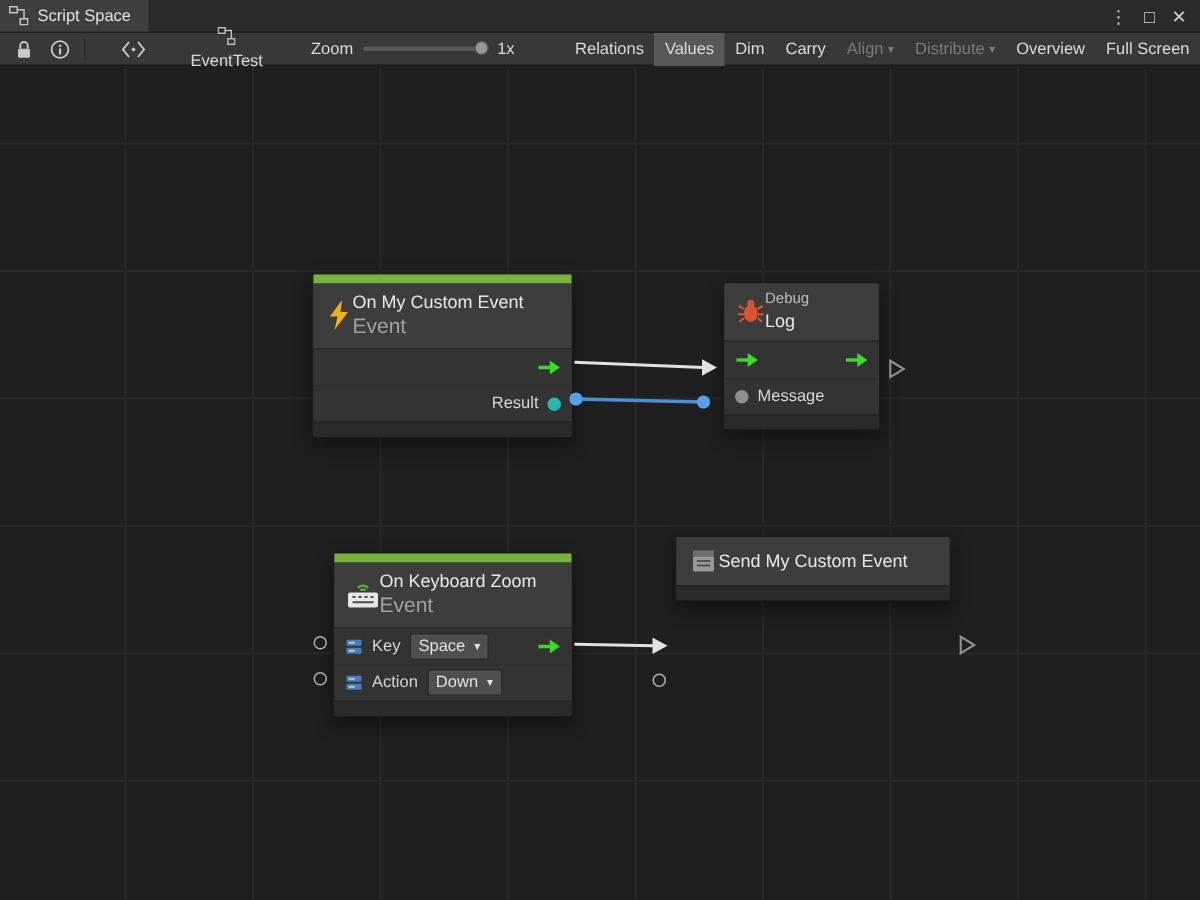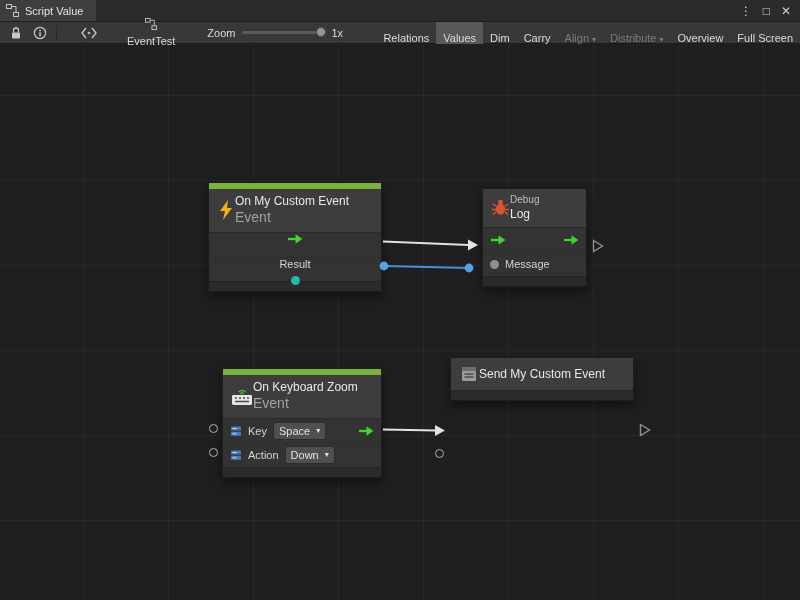--- a/index.html
+++ b/index.html
@@ -20,21 +20,21 @@
            display:flex;align-items:center;font-size:11px;color:#dcdcdc;box-sizing:border-box;
            border-bottom:1px solid #1b1b1b;padding:0 0 0 4px;}
   .tool-icon{width:24px;height:22px;display:flex;align-items:center;justify-content:center;}
   .sep{width:1px;height:14px;background:#2a2a2a;margin:0 4px;}
   .graph-crumb{display:flex;align-items:center;gap:5px;margin-left:26px;color:#d8d8d8;flex-direction:column;}
   .zoom-group{display:flex;align-items:center;gap:7px;margin-left:32px;}
   .zoom-track{width:82px;height:3px;background:#5a5a5a;border-radius:2px;position:relative;}
   .zoom-knob{position:absolute;right:-2px;top:-4px;width:10px;height:10px;border-radius:50%;
              background:#969696;border:1px solid #4a4a4a;box-sizing:border-box;}
   .tbtns{margin-left:auto;display:flex;height:22px;}
-  .tbtn{height:22px;display:flex;align-items:flex-end;padding:0 7px;color:#dcdcdc;white-space:nowrap;}
+  .tbtn{height:22px;display:flex;align-items:center;padding:0 7px;color:#dcdcdc;white-space:nowrap;}
   .tbtn.active{background:#585858;}
   .tbtn.disabled{color:#7b7b7b;}
   .caret{font-size:8px;margin-left:3px;line-height:1;}
 
   
   .canvas{position:absolute;left:0;top:45px;width:800px;height:555px;background:#1f1f1f;
           background-image:linear-gradient(#282828 1px,transparent 1px),
                            linear-gradient(90deg,#282828 1px,transparent 1px);
           background-size:85px 85px;background-position:83px 50px;}
 
@@ -42,21 +42,21 @@
   .node{position:absolute;background:#343434;border:1px solid #1d1d1d;border-radius:2px;
         box-shadow:0 5px 12px rgba(0,0,0,.45);font-size:11px;color:#d6d6d6;z-index:3;box-sizing:border-box;}
   .accent{height:6px;background:#79b33b;}
   .nhead{display:flex;align-items:center;gap:0;padding:5px 8px;background:#3d3d3d;min-height:32px;box-sizing:border-box;}
   .ntitle{font-size:12px;color:#e8e8e8;line-height:1.25;}
   .nsub{font-size:14px;color:#a2a2a2;line-height:1.25;}
   .nsub-top{font-size:10px;color:#bdbdbd;line-height:1.25;}
   .nbody{background:#333333;border-top:1px solid #2a2a2a;}
   .nrow{display:flex;align-items:center;height:24px;padding:0 7px;gap:6px;box-sizing:border-box;}
   .nrow + .nrow{border-top:1px solid #2e2e2e;}
-  .nrow.end{flex-direction:column;}
+  .nrow.end{justify-content:flex-end;}
   .nrow.between{justify-content:space-between;}
   .nfoot{height:9px;background:#2a2a2a;border-top:1px solid #242424;}
   .dot{width:9px;height:9px;border-radius:50%;flex:0 0 auto;}
   .dot.teal{background:#27b7ae;}
   .dot.gray{background:#8f8f8f;}
   .dropdown{background:#4f4f4f;border:1px solid #2c2c2c;border-radius:2px;height:16px;
             display:inline-flex;align-items:center;padding:0 5px;color:#e2e2e2;gap:3px;}
   .value-box{background:#efefef;color:#1b1b1b;height:15px;min-width:9px;padding:0 4px;
              display:inline-flex;align-items:center;border-radius:1px;}
   .spacer{flex:1;}
@@ -71,21 +71,21 @@
 </head>
 <body>
 
 <div class="titlebar">
   <div class="tab">
     <svg width="13" height="13" viewBox="0 0 13 13">
       <rect x="0.5" y="0.5" width="5" height="4" fill="none" stroke="#c3c3c3"></rect>
       <rect x="7.5" y="8.5" width="5" height="4" fill="none" stroke="#c3c3c3"></rect>
       <path d="M5.5 2.5 H10 V8.5" fill="none" stroke="#c3c3c3"></path>
     </svg>
-    <span>Script Value</span>
+    <span>Script Space</span>
   </div>
   <div class="win-controls">
     <span>⋮</span>
     <span>□</span>
     <span>✕</span>
   </div>
 </div>
 
 <div class="toolbar">
   <div class="tool-icon">

